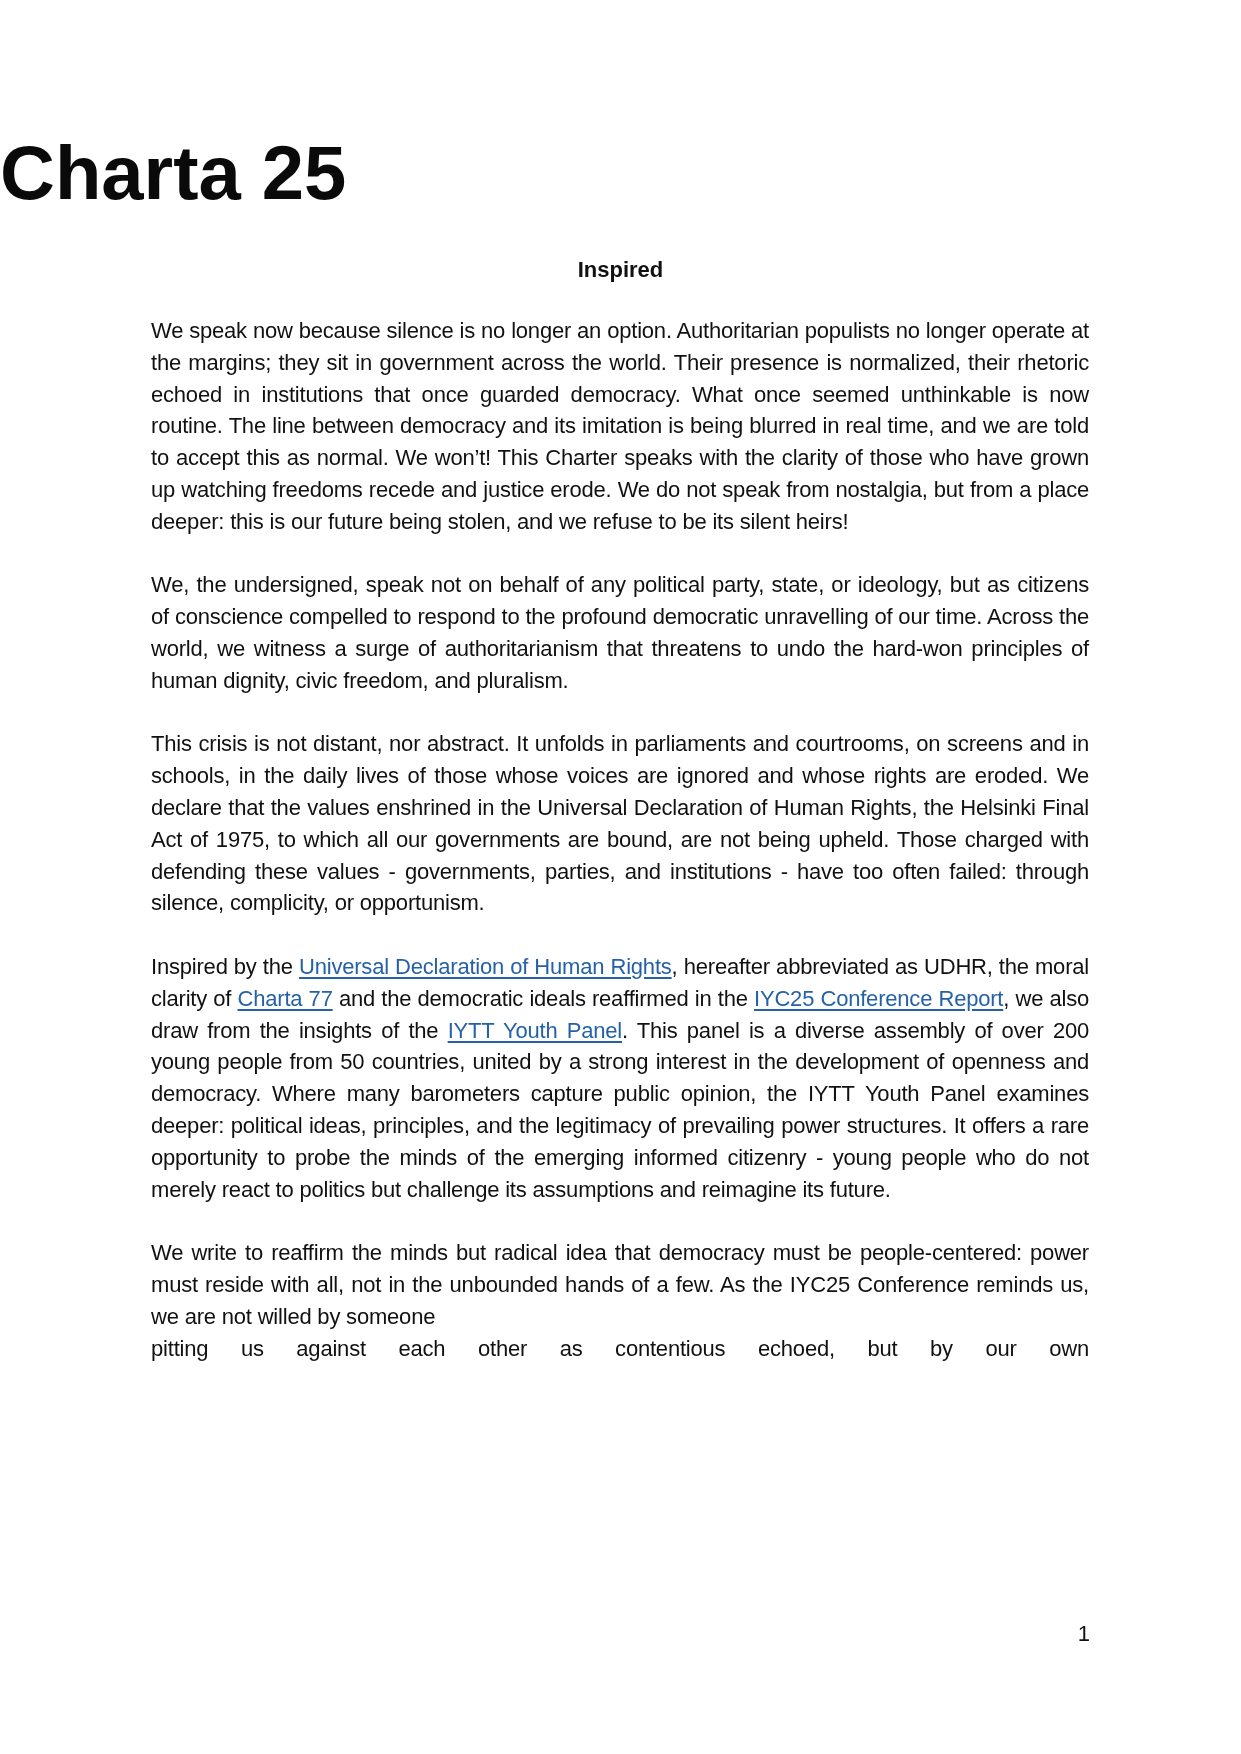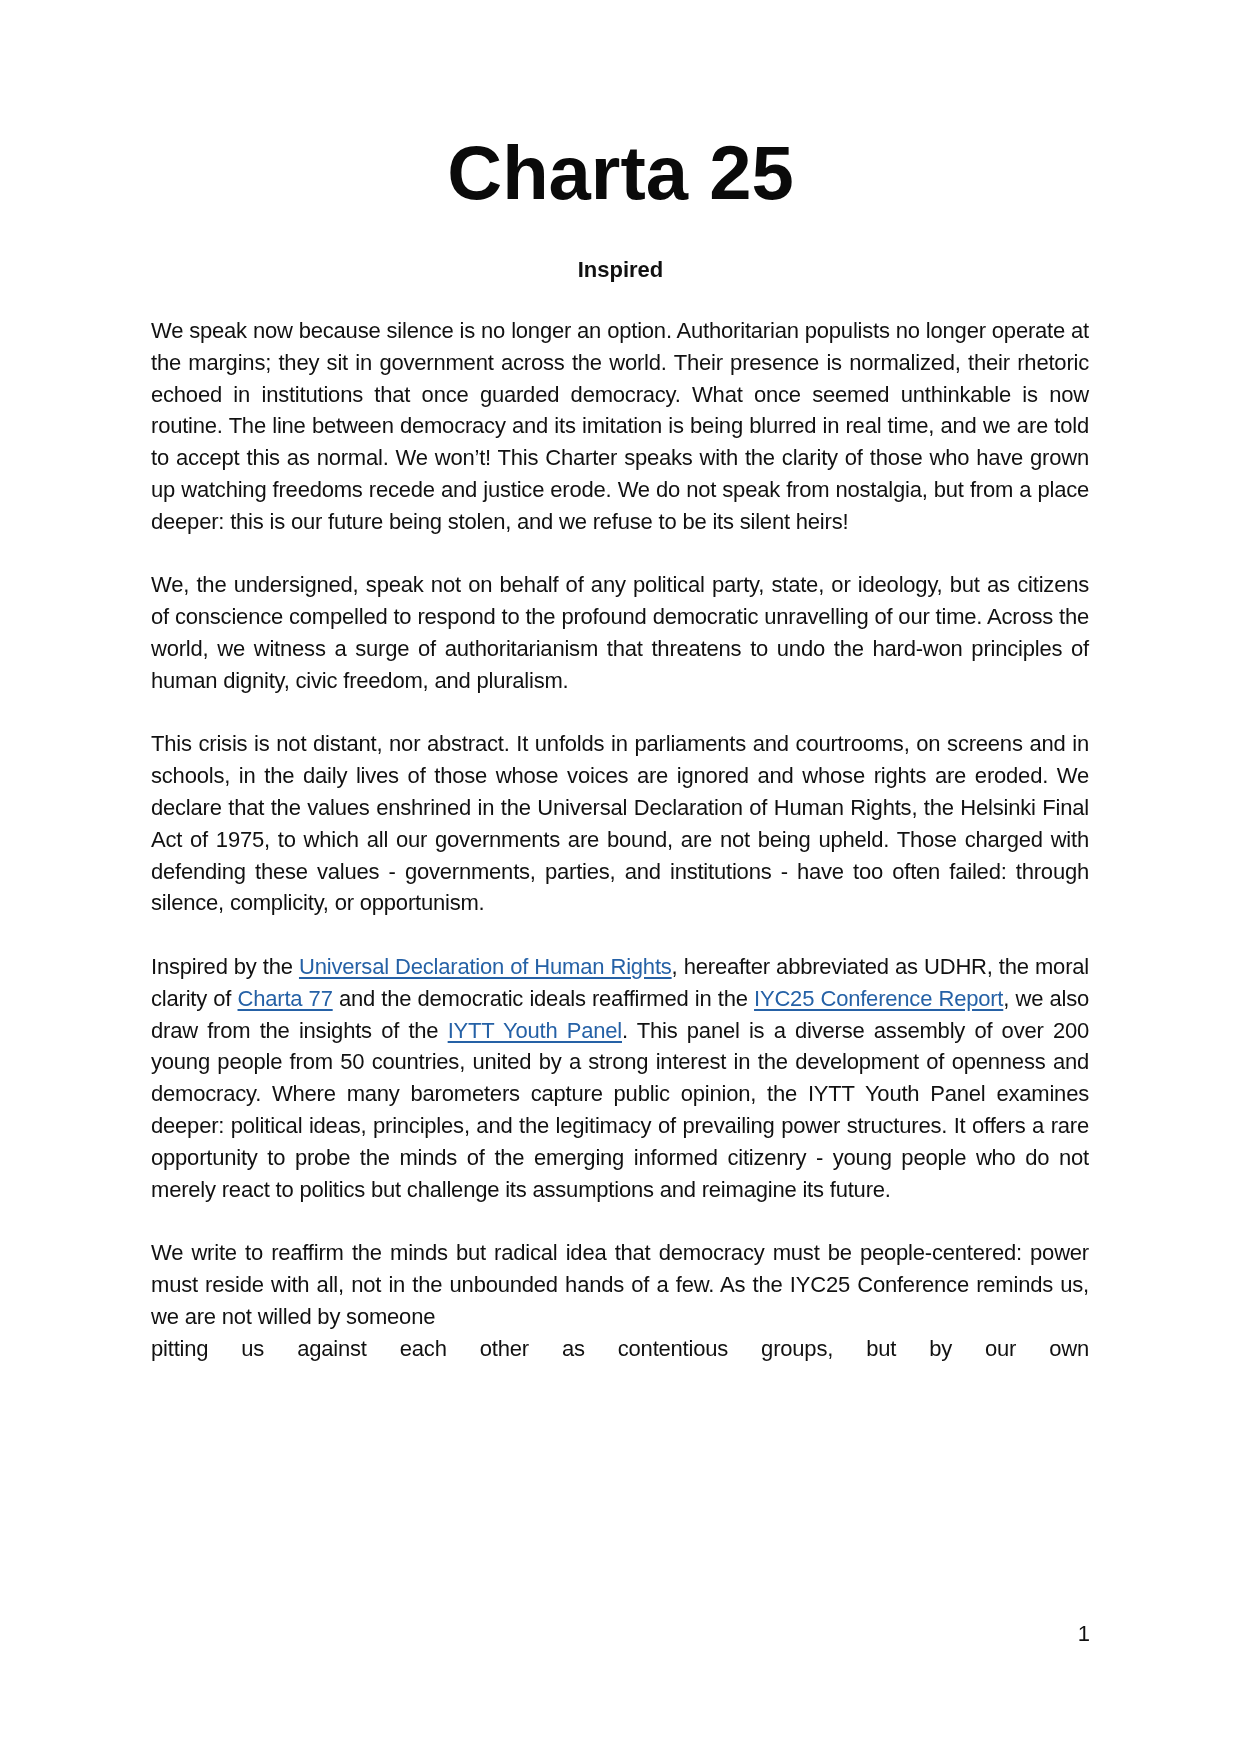--- a/index.html
+++ b/index.html
@@ -20,21 +20,20 @@
       left: 0; top: 0;
       width: 1241px;
       height: 1754px;
       background: #ffffff;
     }
     .title {
       position: absolute;
       left: 0;
       width: 1241px;
       top: 128px;
-      text-align: center;
       font-size: 76px;
       font-weight: 700;
       line-height: 90px;
       letter-spacing: 0px;
       color: #0a0a0a;
       margin: 0;
     }
     .subtitle {
       position: absolute;
       left: 0;
@@ -94,19 +93,19 @@
   <div class="body">
 
     <p class="para">We speak now because silence is no longer an option. Authoritarian populists no longer operate at the margins; they sit in government across the world. Their presence is normalized, their rhetoric echoed in institutions that once guarded democracy. What once seemed unthinkable is now routine. The line between democracy and its imitation is being blurred in real time, and we are told to accept this as normal. We won’t! This Charter speaks with the clarity of those who have grown up watching freedoms recede and justice erode. We do not speak from nostalgia, but from a place deeper: this is our future being stolen, and we refuse to be its silent heirs!</p>
 
     <p class="para">We, the undersigned, speak not on behalf of any political party, state, or ideology, but as citizens of conscience compelled to respond to the profound democratic unravelling of our time. Across the world, we witness a surge of authoritarianism that threatens to undo the hard-won principles of human dignity, civic freedom, and pluralism.</p>
 
     <p class="para">This crisis is not distant, nor abstract. It unfolds in parliaments and courtrooms, on screens and in schools, in the daily lives of those whose voices are ignored and whose rights are eroded. We declare that the values enshrined in the Universal Declaration of Human Rights, the Helsinki Final Act of 1975, to which all our governments are bound, are not being upheld. Those charged with defending these values - governments, parties, and institutions - have too often failed: through silence, complicity, or opportunism.</p>
 
     <p class="para p4"><span>Inspired by the </span><a class="link">Universal Declaration of Human Rights</a><span>, hereafter abbreviated as UDHR, the moral clarity of </span><a class="link">Charta 77</a><span> and the democratic ideals reaffirmed in the </span><a class="link">IYC25 Conference Report</a><span>, we also draw from the insights of the </span><a class="link">IYTT Youth Panel</a><span>. This panel is a diverse assembly of over 200 young people from 50 countries, united by a strong interest in the development of openness and democracy. Where many barometers capture public opinion, the IYTT Youth Panel examines deeper: political ideas, principles, and the legitimacy of prevailing power structures. It offers a rare opportunity to probe the minds of the emerging informed citizenry - young people who do not merely react to politics but challenge its assumptions and reimagine its future.</span></p>
 
-    <p class="para"><span>We write to reaffirm the minds but radical idea that democracy must be people-centered: power must reside with all, not in the unbounded hands of a few. As the IYC25 Conference reminds us, we are not willed by someone</span> <span class="last-line">pitting us against each other as contentious groups, but by our own</span></p>
+    <p class="para"><span>We write to reaffirm the minds but radical idea that democracy must be people-centered: power must reside with all, not in the unbounded hands of a few. As the IYC25 Conference reminds us, we are not willed by someone</span> <span class="last-line">pitting us against each other as contentious echoed, but by our own</span></p>
 
   </div>
 
   <div class="page-number">1</div>
 
 </div>
 
 </body></html>

